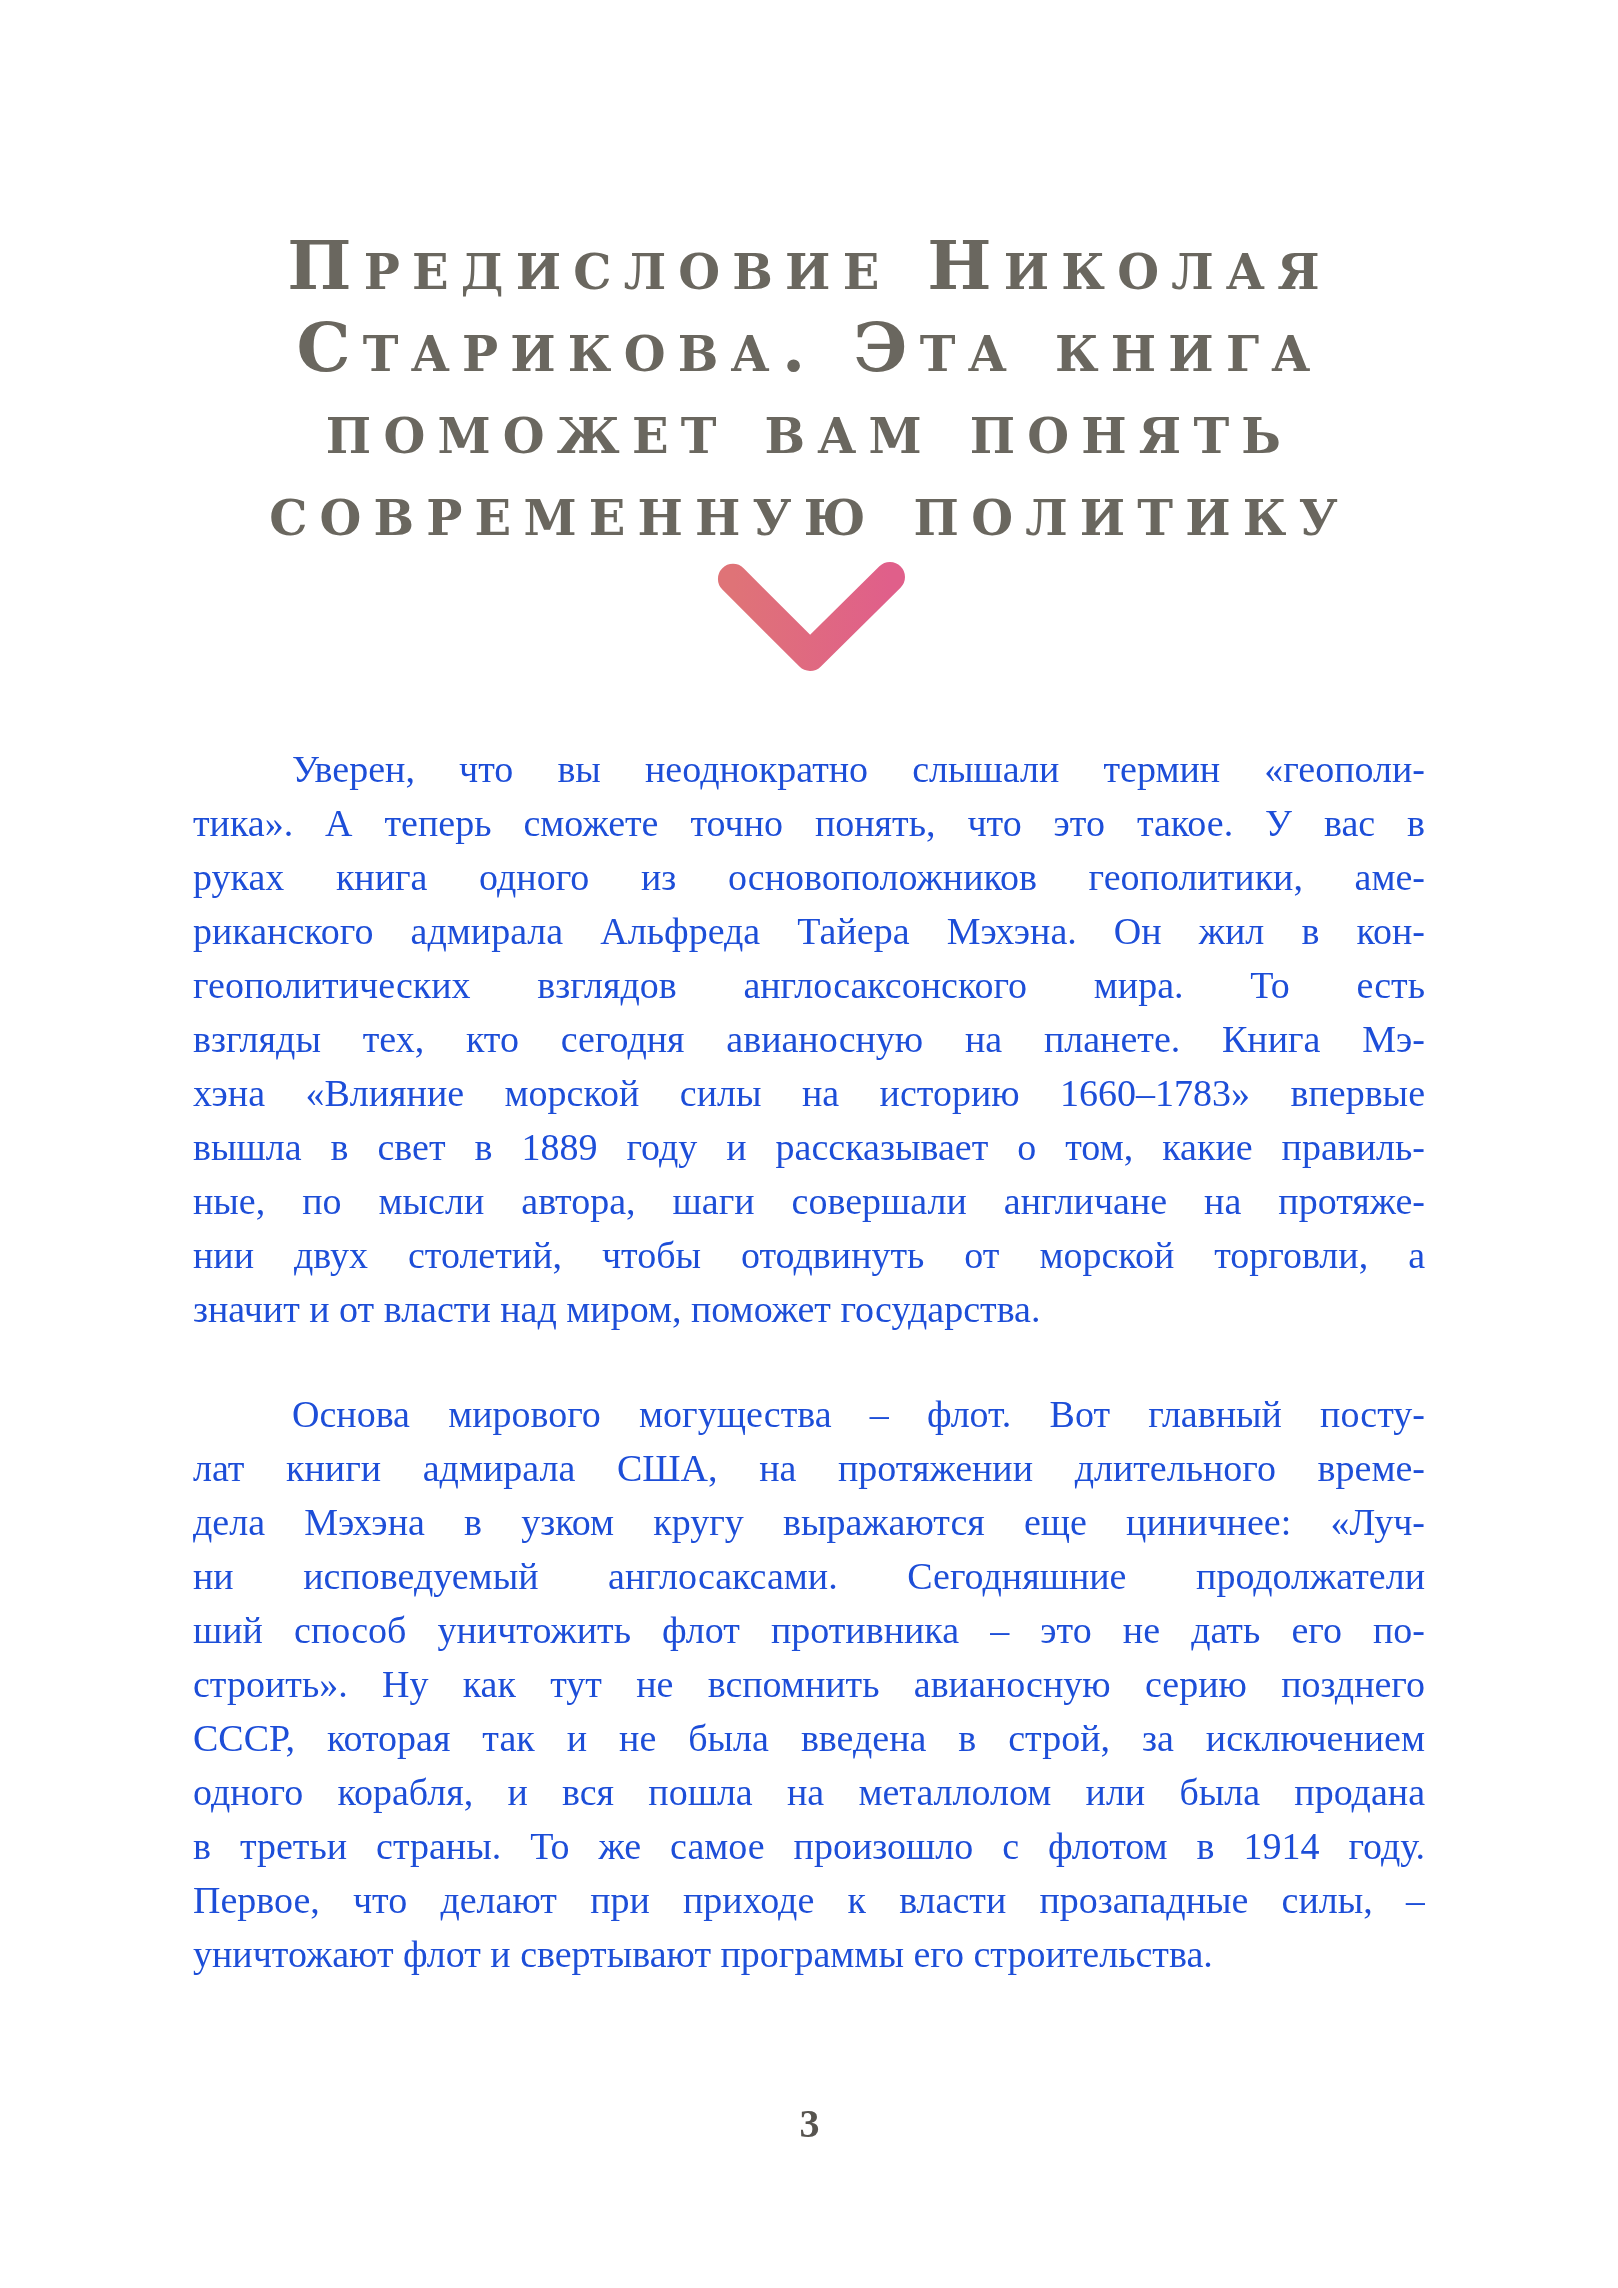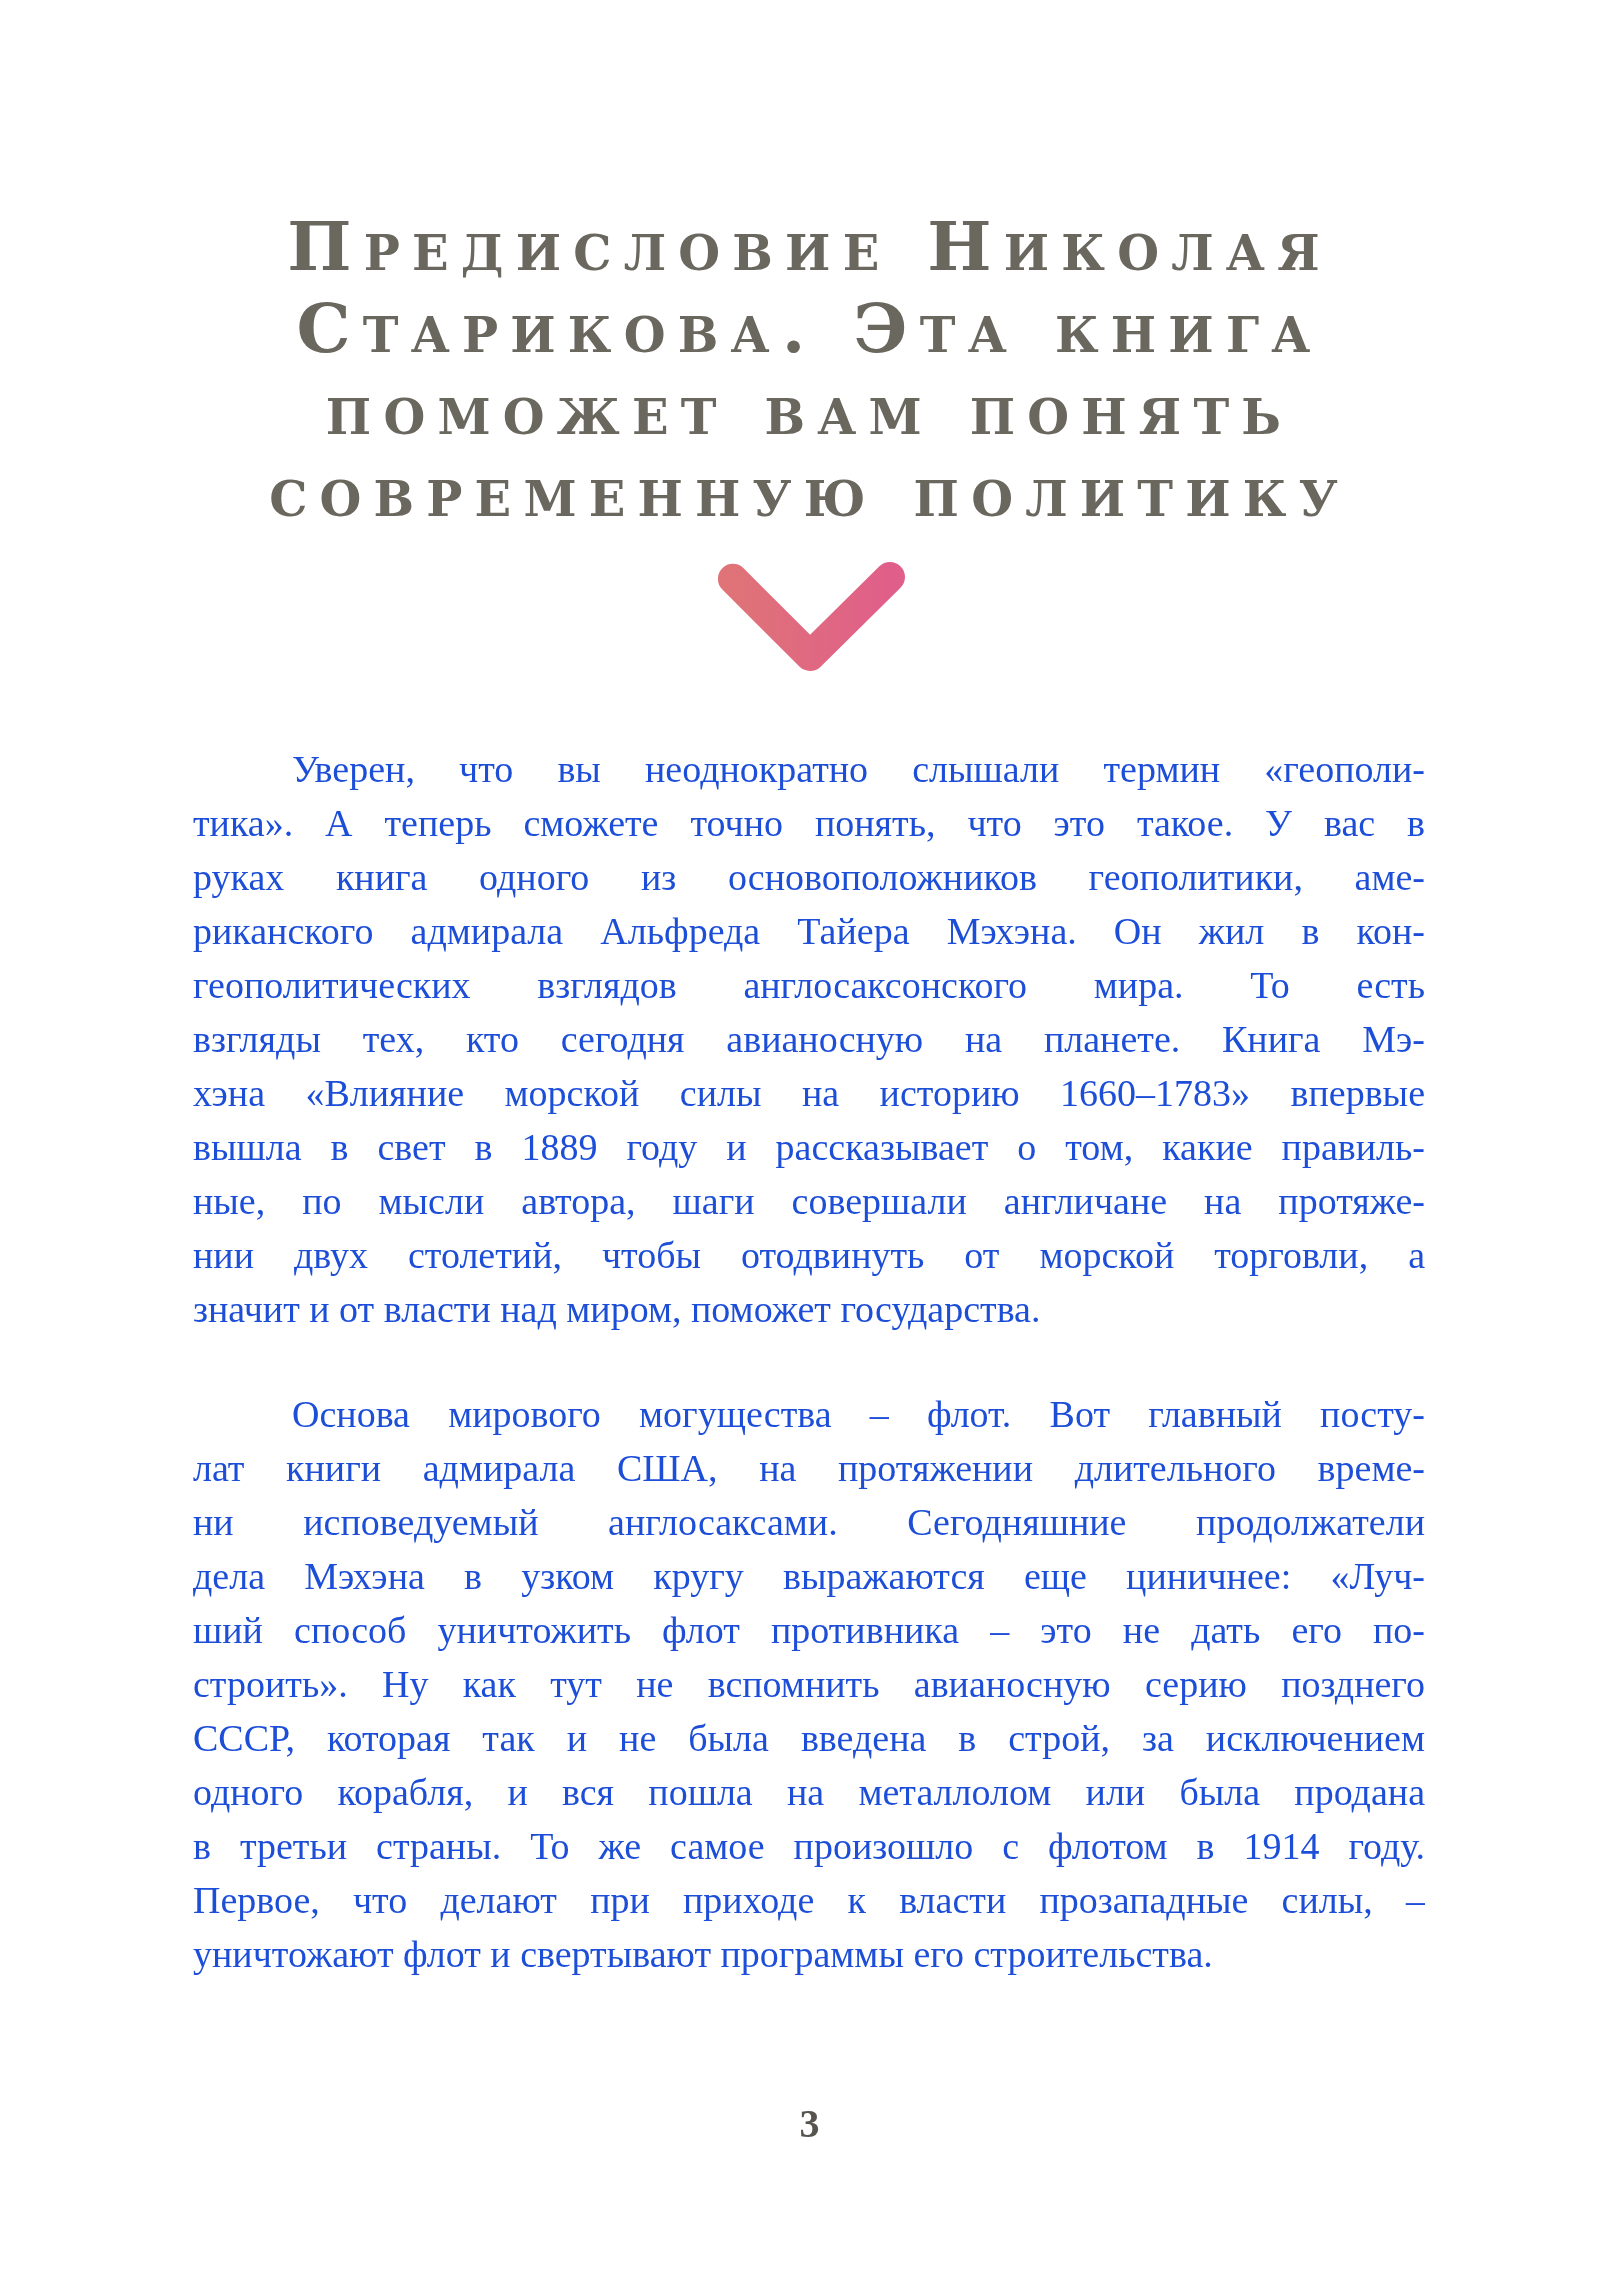--- a/index.html
+++ b/index.html
@@ -10,21 +10,21 @@
   .page {
     position: relative;
     width: 1619px;
     height: 2288px;
     background: #ffffff;
     overflow: hidden;
     font-family: "Liberation Serif", serif;
   }
   .title {
     position: absolute;
-    top: 205px;
+    top: 224px;
     left: 0;
     width: 100%;
     margin: 0;
     text-align: center;
     font-family: "DejaVu Serif", serif;
     font-weight: bold;
     font-variant: small-caps;
     font-size: 68px;
     line-height: 82px;
     letter-spacing: 12.2px;
@@ -107,22 +107,22 @@
       <div class="line">хэна «Влияние морской силы на историю 1660–1783» впервые</div>
       <div class="line">вышла в свет в 1889 году и рассказывает о том, какие правиль-</div>
       <div class="line">ные, по мысли автора, шаги совершали англичане на протяже-</div>
       <div class="line">нии двух столетий, чтобы отодвинуть от морской торговли, а</div>
       <div class="line end">значит и от власти над миром, поможет государства.</div>
     </div>
 
     <div class="paragraph para2">
       <div class="line indent">Основа мирового могущества – флот. Вот главный посту-</div>
       <div class="line">лат книги адмирала США, на протяжении длительного време-</div>
+      <div class="line">дела Мэхэна в узком кругу выражаются еще циничнее: «Луч-</div>
       <div class="line">ни исповедуемый англосаксами. Сегодняшние продолжатели</div>
-      <div class="line">дела Мэхэна в узком кругу выражаются еще циничнее: «Луч-</div>
       <div class="line">ший способ уничтожить флот противника – это не дать его по-</div>
       <div class="line">строить». Ну как тут не вспомнить авианосную серию позднего</div>
       <div class="line">СССР, которая так и не была введена в строй, за исключением</div>
       <div class="line">одного корабля, и вся пошла на металлолом или была продана</div>
       <div class="line">в третьи страны. То же самое произошло с флотом в 1914 году.</div>
       <div class="line">Первое, что делают при приходе к власти прозападные силы, –</div>
       <div class="line end">уничтожают флот и свертывают программы его строительства.</div>
     </div>
 
   </div>

